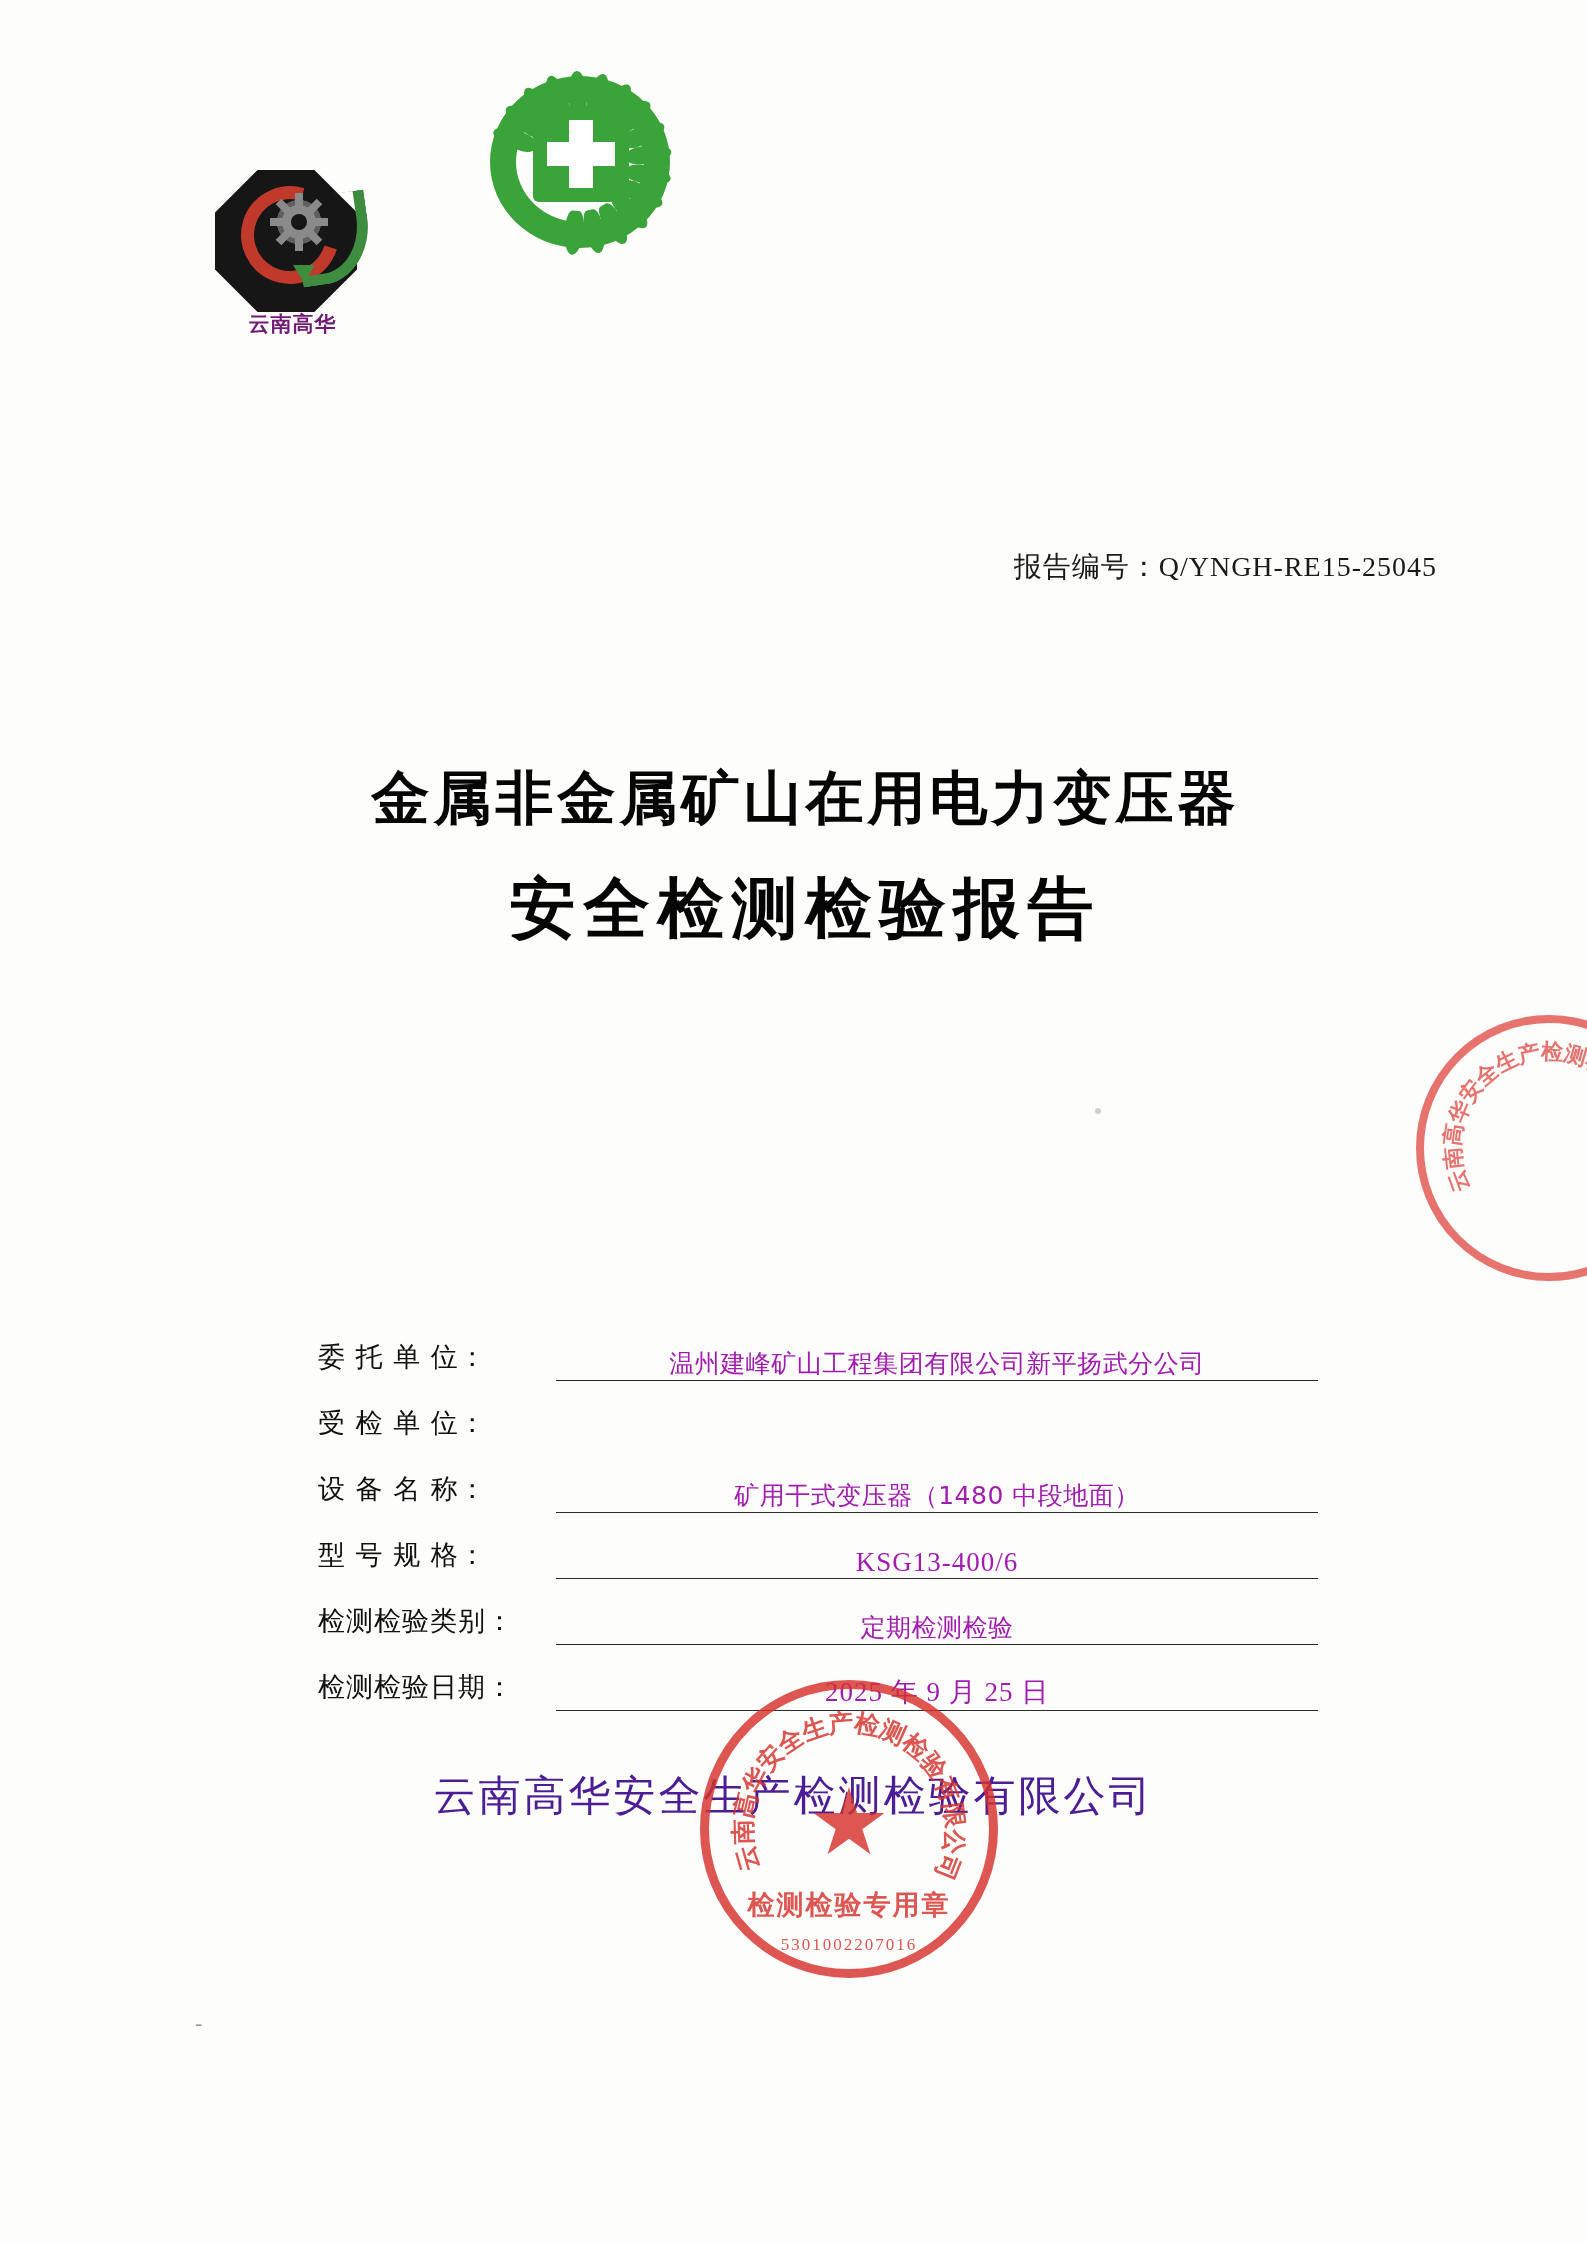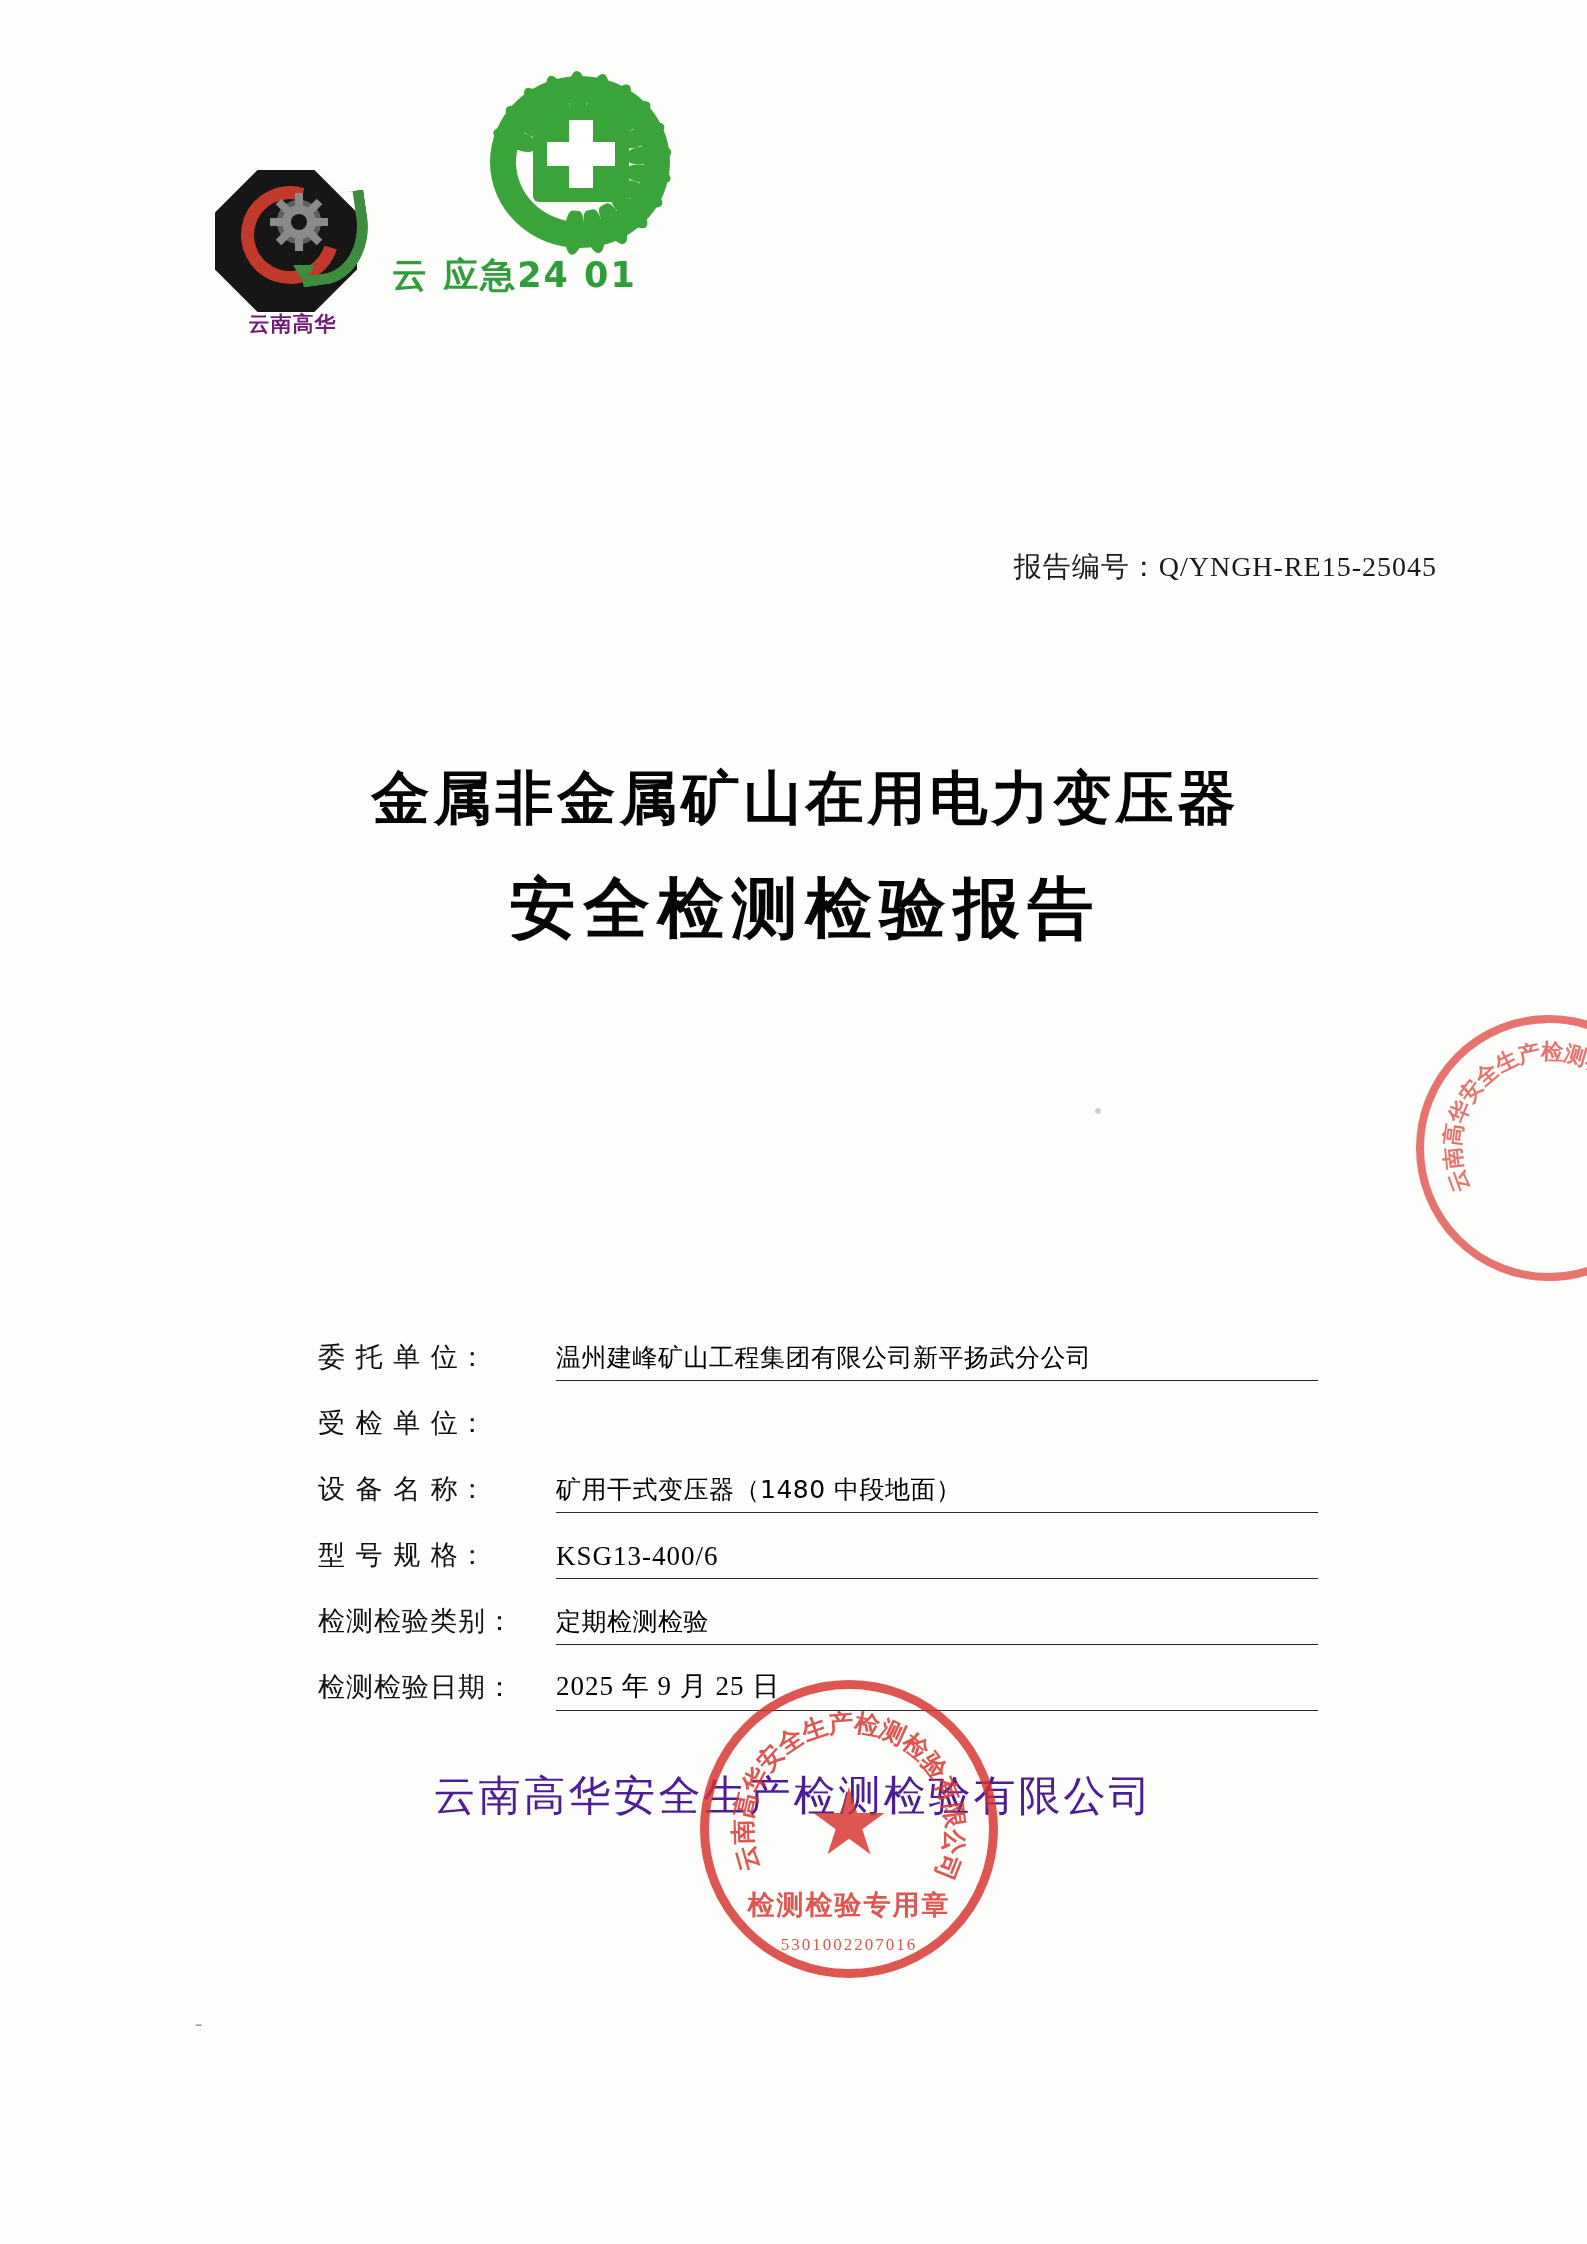--- a/index.html
+++ b/index.html
@@ -273,24 +273,25 @@
     font-size: 27px;
     color: #111;
     white-space: nowrap;
     width: 238px;
     letter-spacing: 1px;
     padding-bottom: 6px;
   }
   .field-value {
     flex: 1;
     border-bottom: 1.6px solid #2a2a2a;
+    text-align: center;
     font-family: "DejaVu Sans", sans-serif;
     font-size: 25px;
-    color: #000000;
-    padding-bottom: 6px;
+    color: #a21caf;
+    padding-bottom: 0;
     letter-spacing: 0.5px;
     white-space: nowrap;
   }
   .field-value.mono {
     font-family: "Liberation Serif", serif;
     font-size: 27px;
     letter-spacing: 1px;
   }
 
   
@@ -452,21 +453,20 @@
             <div class="yjt-leaf" style="transform: rotate(134deg);"></div>
             <div class="yjt-leaf" style="transform: rotate(151deg);"></div>
             <div class="yjt-leaf" style="transform: rotate(168deg);"></div>
             <div class="yjt-leaf" style="transform: rotate(185deg);"></div>
           </div>
         <div class="yjt-cross-box">
           <div class="yjt-cross-v"></div>
           <div class="yjt-cross-h"></div>
         </div>
       </div>
-      <div class="yjt-text">云 应急24 01</div>
     </div>
   </div>
 
   <div class="report-no">报告编号：Q/YNGH-RE15-25045</div>
 
   <div class="title-block">
     <div class="title-line1">金属非金属矿山在用电力变压器</div>
     <div class="title-line2">安全检测检验报告</div>
   </div>
 

